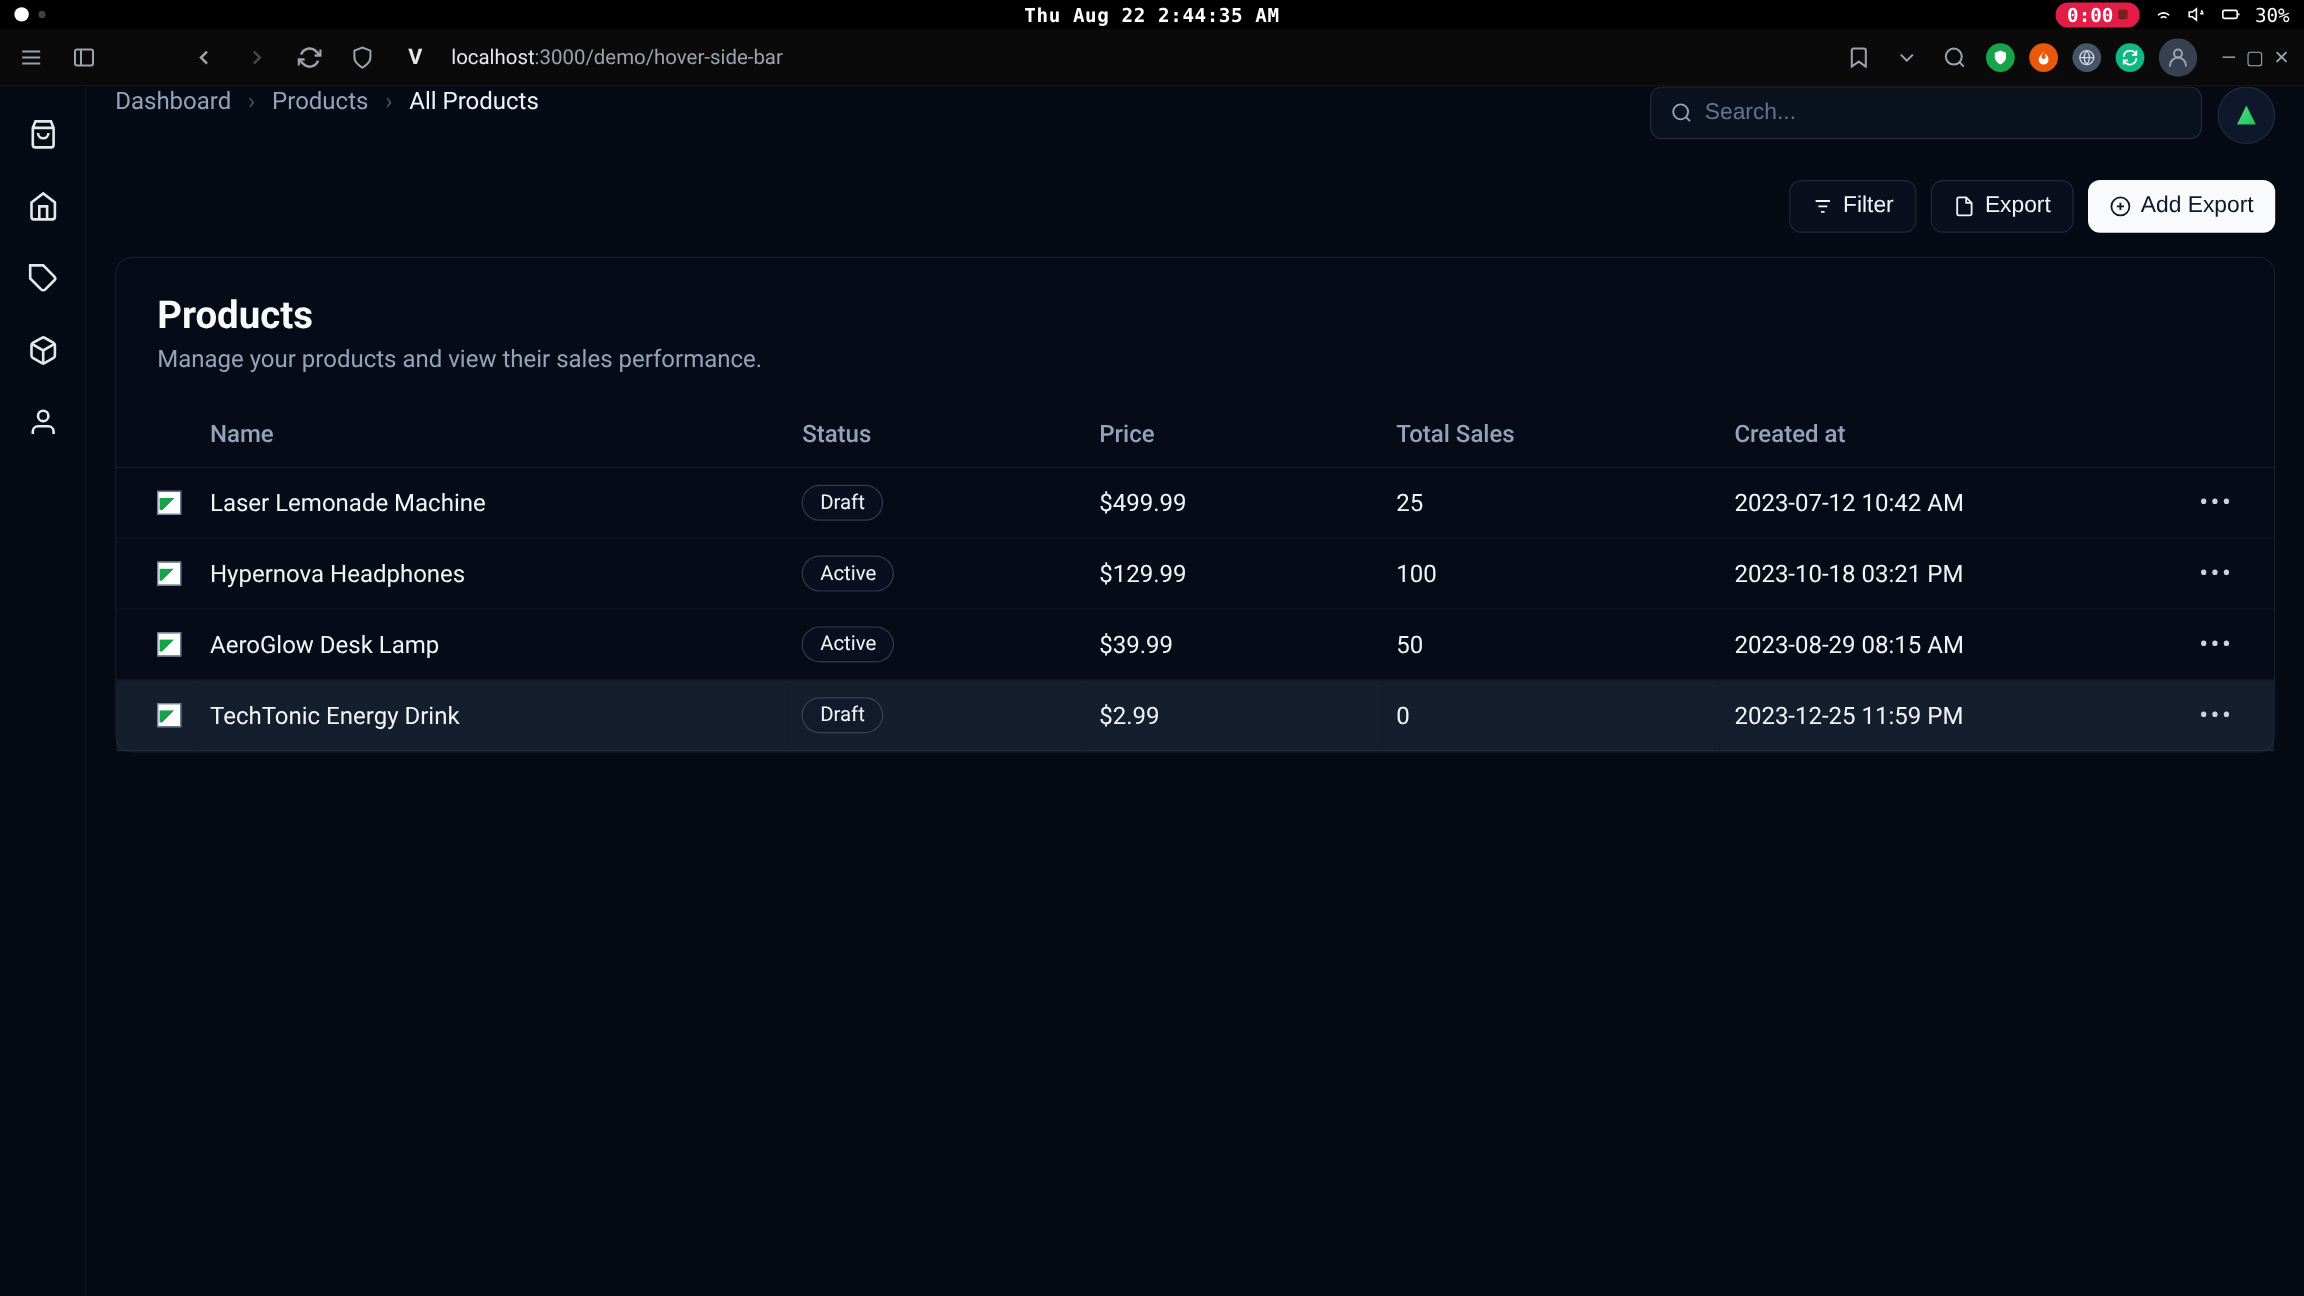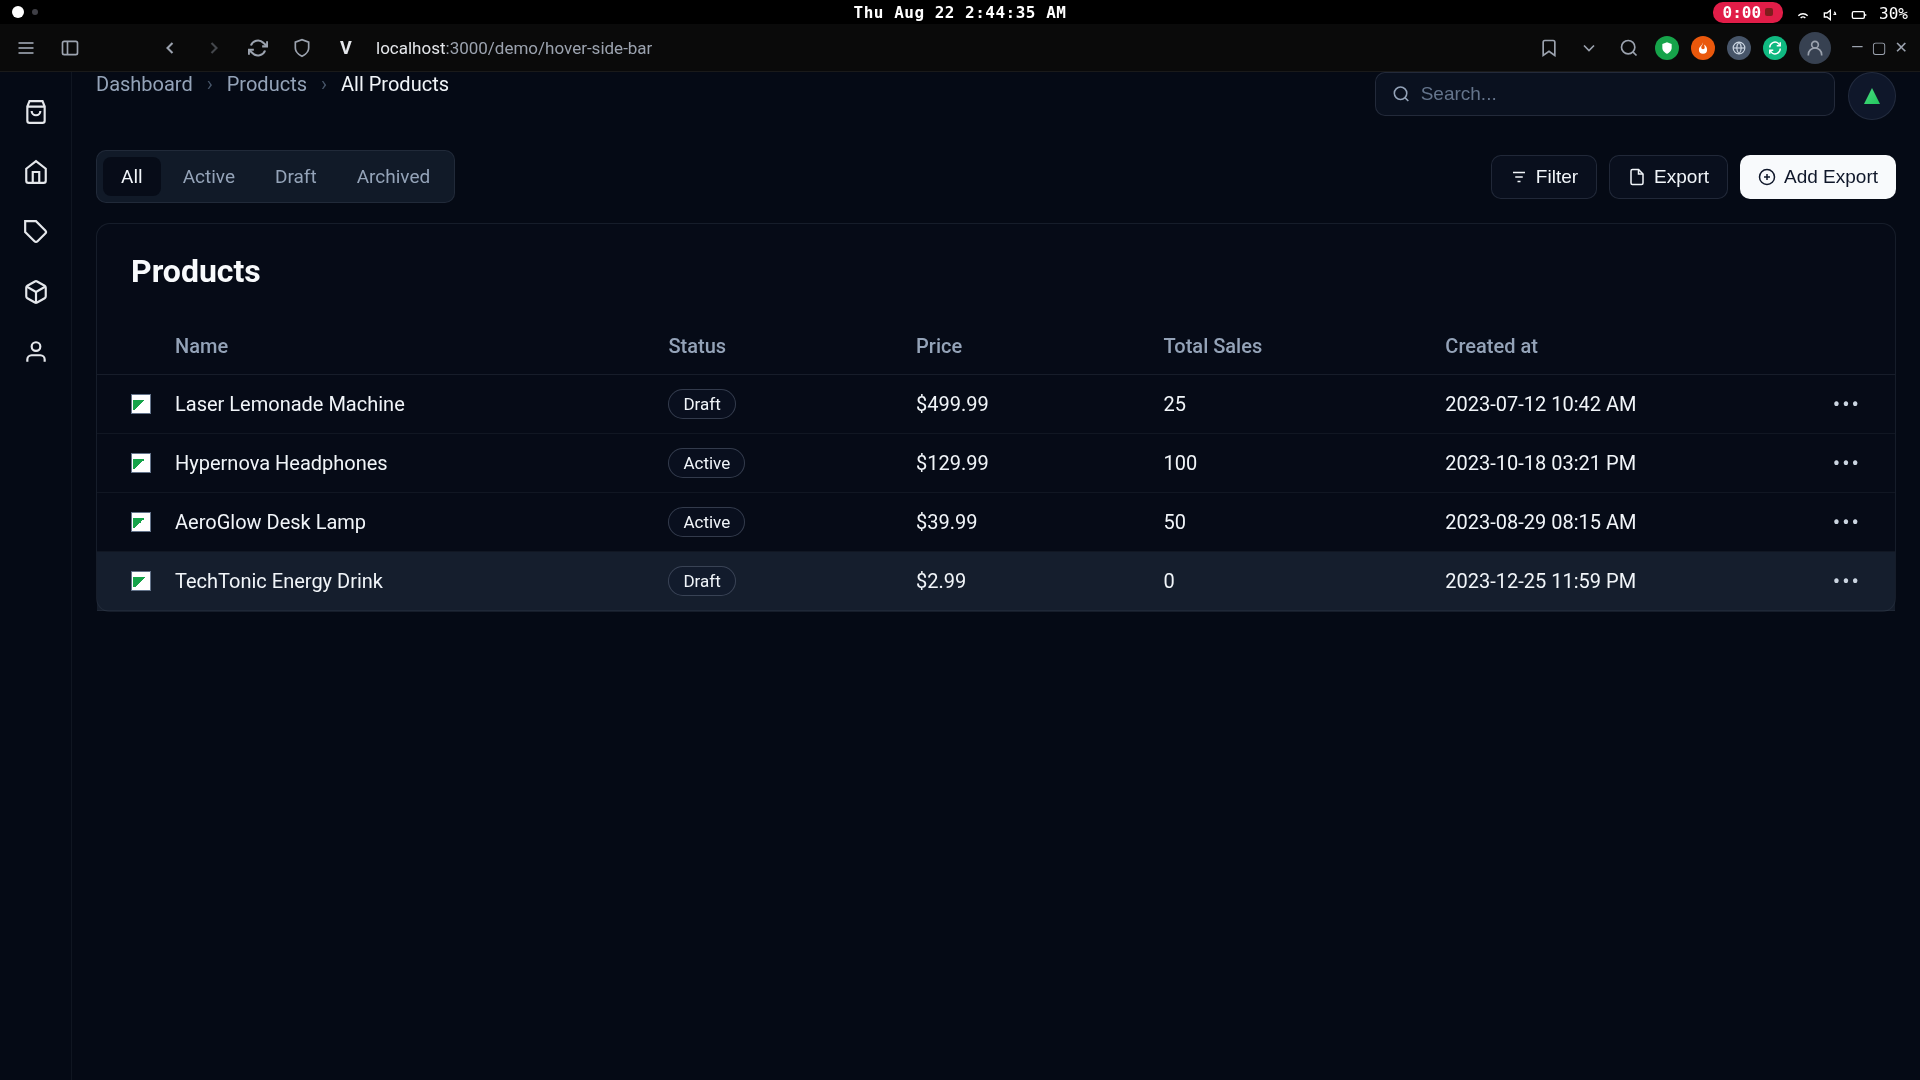--- a/index.html
+++ b/index.html
@@ -3,21 +3,21 @@
 <meta charset="utf-8">
 <style>
   * { box-sizing: border-box; margin: 0; padding: 0; }
   html, body { width: 1920px; height: 1080px; overflow: hidden; font-family: -apple-system, BlinkMacSystemFont, "Segoe UI", Roboto, sans-serif; background: #000; color: #e5e7eb; }
   
   
   .os-bar { height: 24px; background: #000; display: flex; align-items: center; padding: 0 12px; font-family: ui-monospace, Menlo, monospace; font-size: 16px; color: #fff; position: relative; }
   .os-bar .traffic { display: flex; gap: 8px; align-items: center; }
   .os-bar .traffic .dot { width: 12px; height: 12px; border-radius: 50%; }
   .os-bar .clock { position: absolute; left: 50%; transform: translateX(-50%); font-weight: bold; letter-spacing: 0.5px; }
-  .os-bar .right { margin-left: auto; display: flex; gap: 12px; align-items: flex-end; }
+  .os-bar .right { margin-left: auto; display: flex; gap: 12px; align-items: center; }
   .os-bar .pill-red { background: #e11d48; color: #fff; padding: 1px 10px; border-radius: 10px; font-weight: bold; display: flex; align-items: center; gap: 4px; }
   .os-bar .pill-red .rec { width: 8px; height: 8px; background: #7f1d1d; border-radius: 2px; }
   .os-bar .ico { width: 16px; height: 16px; display: inline-flex; align-items: center; justify-content: center; }
   
   
   .browser-chrome { height: 48px; background: #0a0a0a; display: flex; align-items: center; padding: 0 12px; gap: 16px; border-bottom: 1px solid #1a1a1a; }
   .chrome-btn { width: 28px; height: 28px; display: flex; align-items: center; justify-content: center; color: #9ca3af; border-radius: 6px; }
   .chrome-btn svg { width: 20px; height: 20px; }
   .addr { color: #9ca3af; font-size: 17px; }
   .addr .host { color: #e5e7eb; }
@@ -261,26 +261,20 @@
             <line x1="21" y1="21" x2="16.65" y2="16.65"></line>
           </svg>
         <input type="text" placeholder="Search..." style="">
       </div>
       <div class="user-avatar">
         <div class="placeholder-img"></div>
       </div>
     </div>
 
     <div class="controls">
-      <div class="tabs" id="tabs">
-          <div class="tab active">All</div>
-          <div class="tab">Active</div>
-          <div class="tab">Draft</div>
-          <div class="tab">Archived</div>
-        </div>
       <div class="control-right">
         <button class="btn">
           <svg viewBox="0 0 24 24" stroke="currentColor" fill="none" stroke-width="2">
               <line x1="4" y1="6" x2="20" y2="6"></line>
               <line x1="7" y1="12" x2="17" y2="12"></line>
               <line x1="10" y1="18" x2="14" y2="18"></line>
             </svg>
           <span>Filter</span>
         </button>
         <button class="btn">
@@ -297,20 +291,21 @@
               <line x1="8" y1="12" x2="16" y2="12"></line>
             </svg>
           <span>Add Export</span>
         </button>
       </div>
     </div>
 
     <div class="card">
       <div class="card-header">
         <div class="card-title">Products</div>
+        <div class="card-sub">Manage your products and view their sales performance.</div>
       </div>
       <table>
         <thead>
           <tr>
             <th></th>
             <th class="col-name">Name</th>
             <th class="col-status">Status</th>
             <th class="col-price">Price</th>
             <th class="col-sales">Total Sales</th>
             <th class="col-created">Created at</th>

